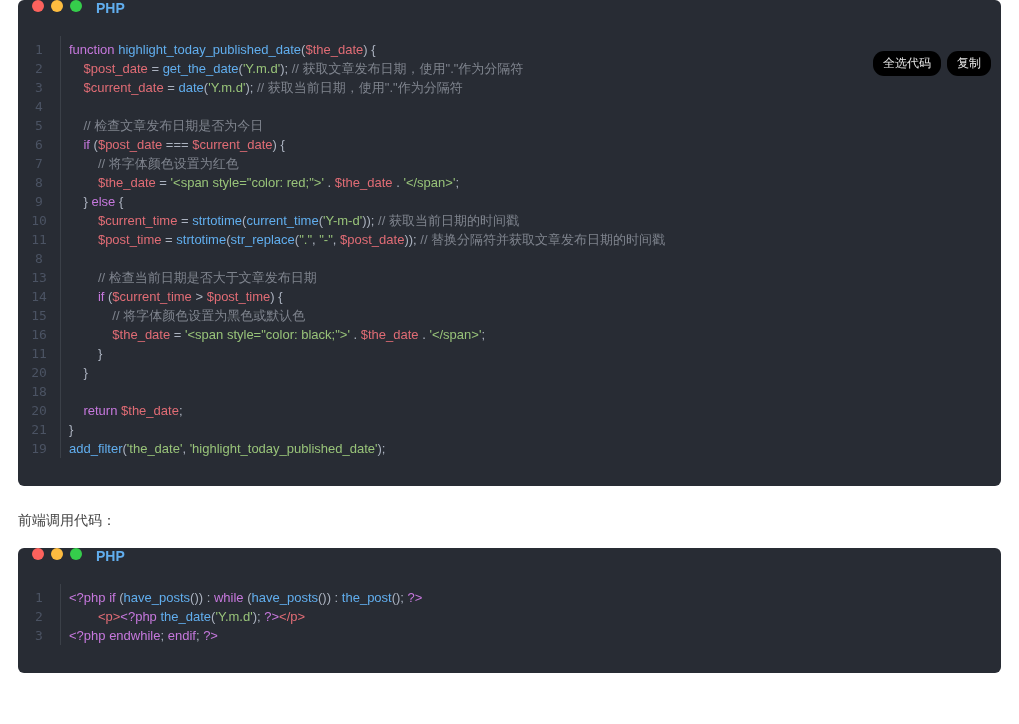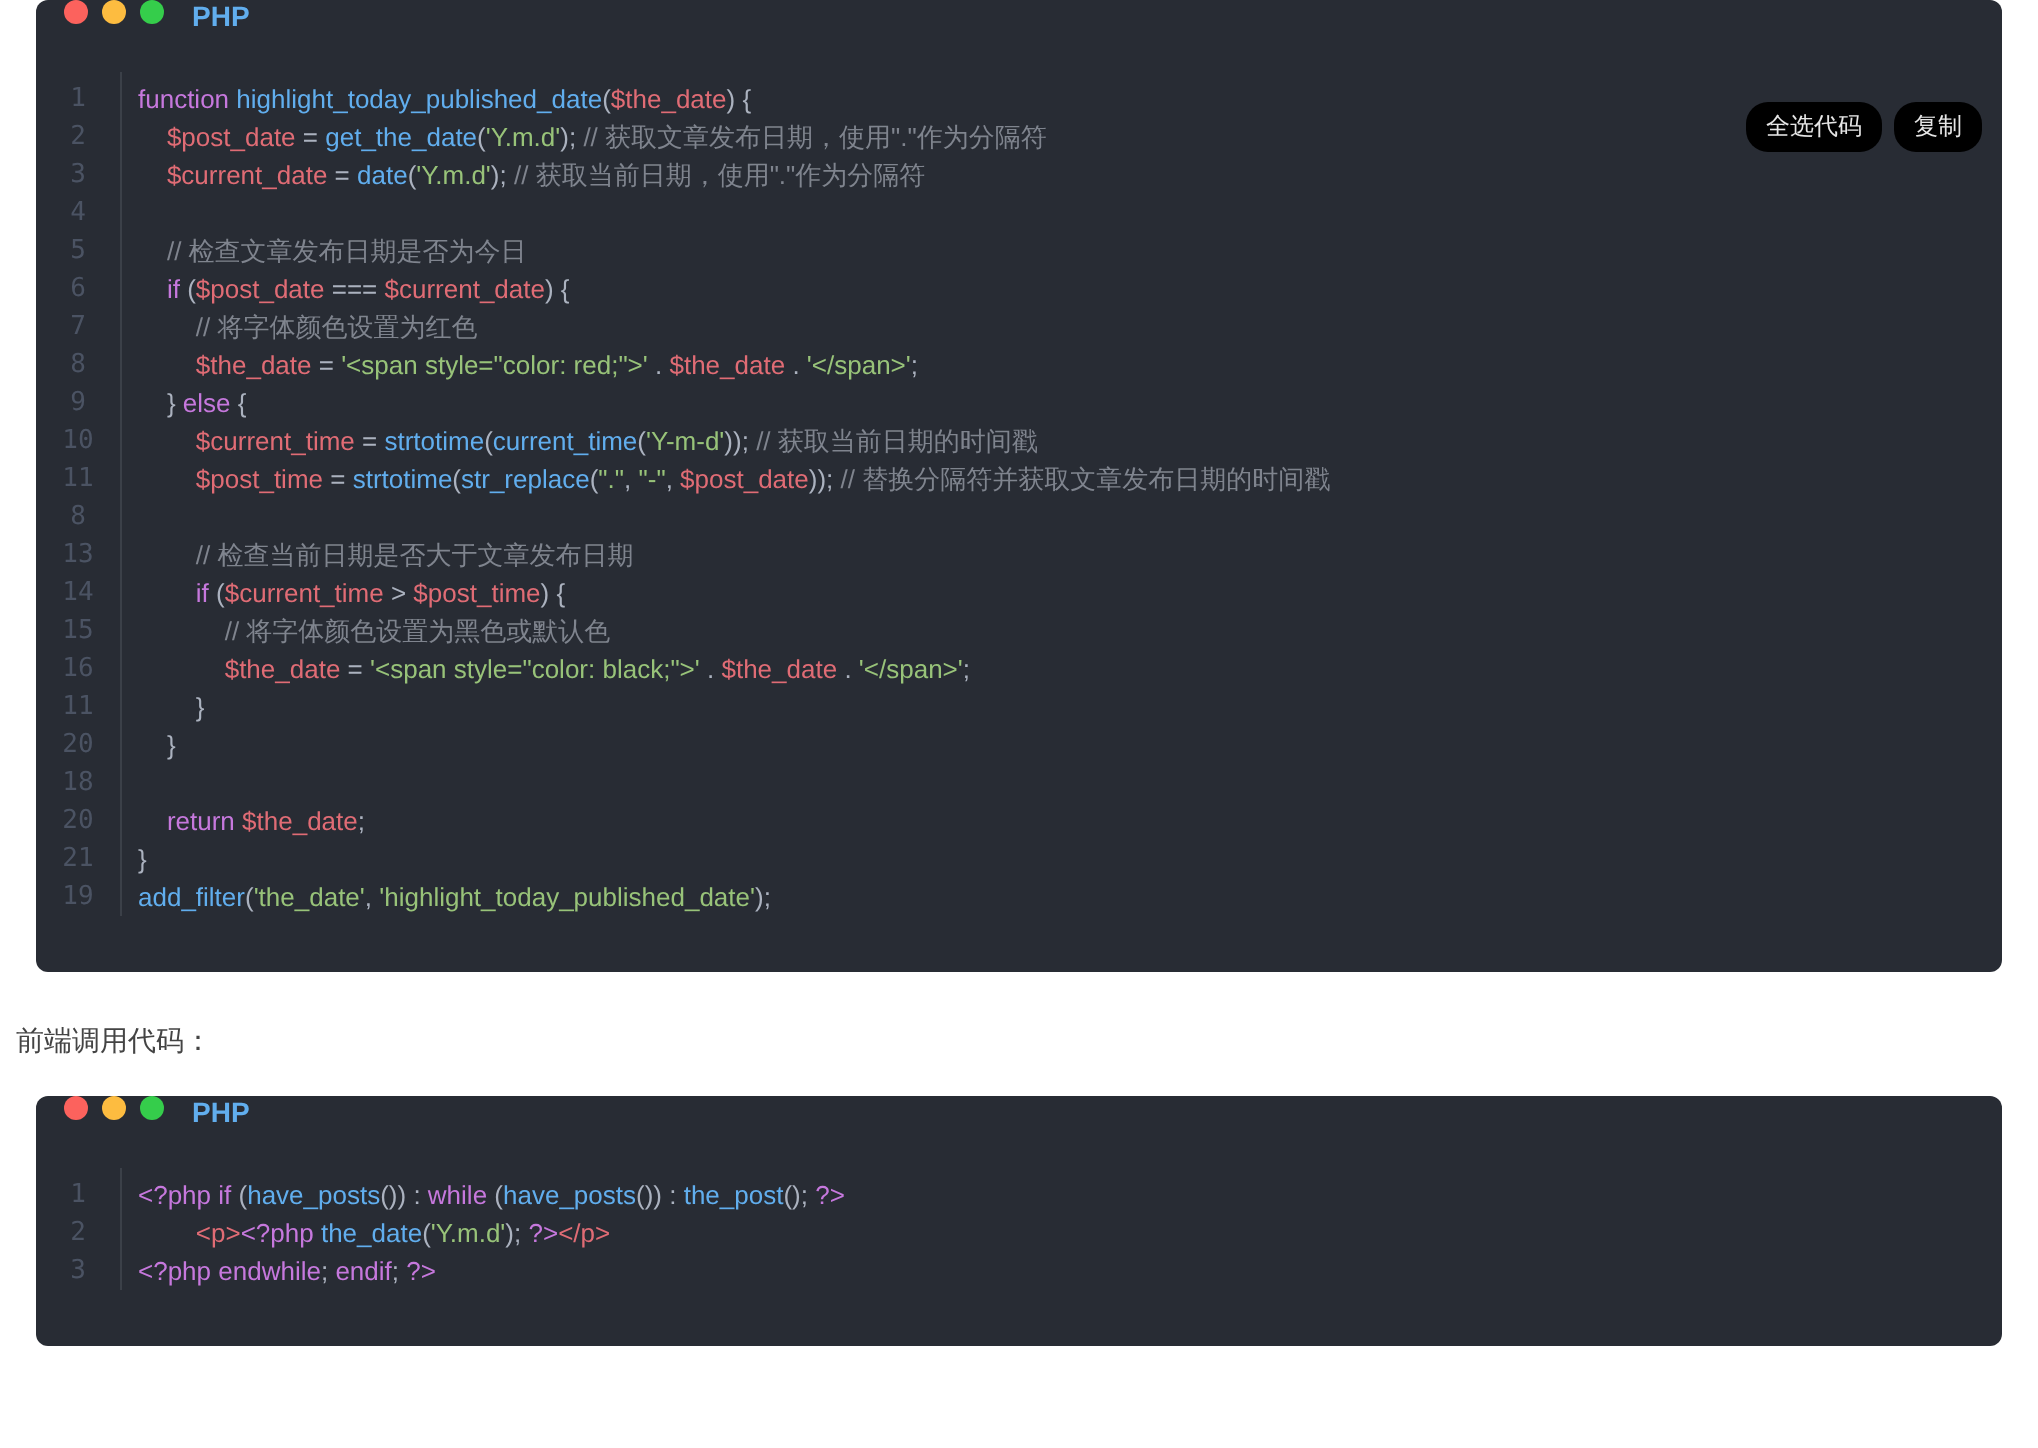--- a/index.html
+++ b/index.html
@@ -88,21 +88,21 @@
   .str { color: #98c379; }
   .cmt { color: #7f848e; font-style: normal; }
   .pn { color: #abb2bf; }
   .tag { color: #e06c75; }
   .php-tag { color: #c678dd; }
   .plain { color: #abb2bf; }
 
   .intertext {
     color: #444;
     font-size: 14px;
-    margin: 26px 18px 18px 8px;
+    margin: 26px 18px 18px 18px;
   }
 </style>
 </head>
 <body>
 
 <div class="code-block" style="margin-top:0;">
   <div class="code-header">
     <div class="dots">
       <div class="dot red"></div>
       <div class="dot orange"></div>

